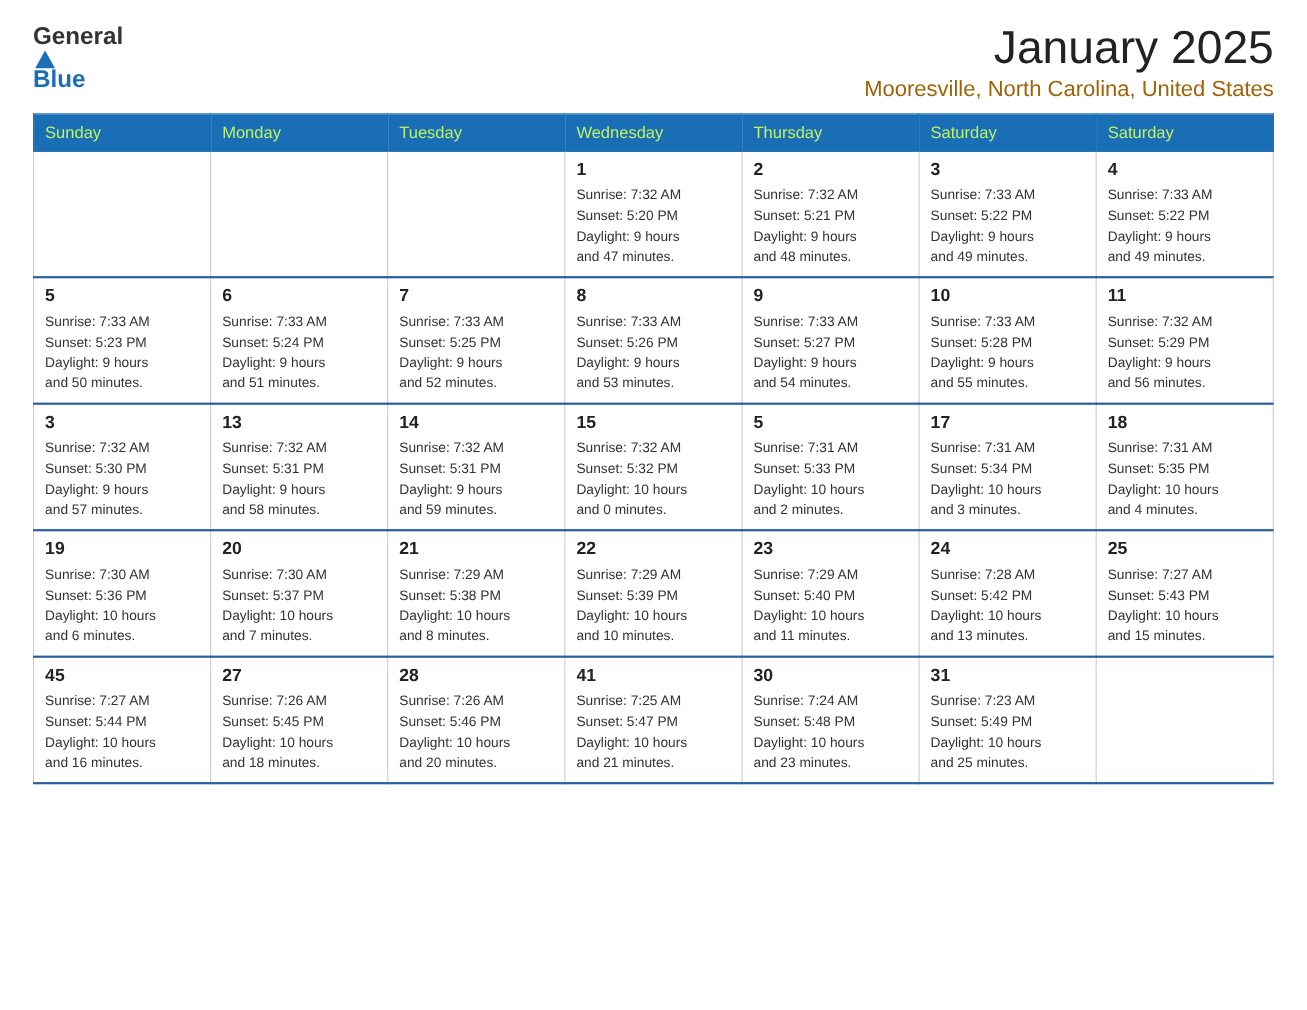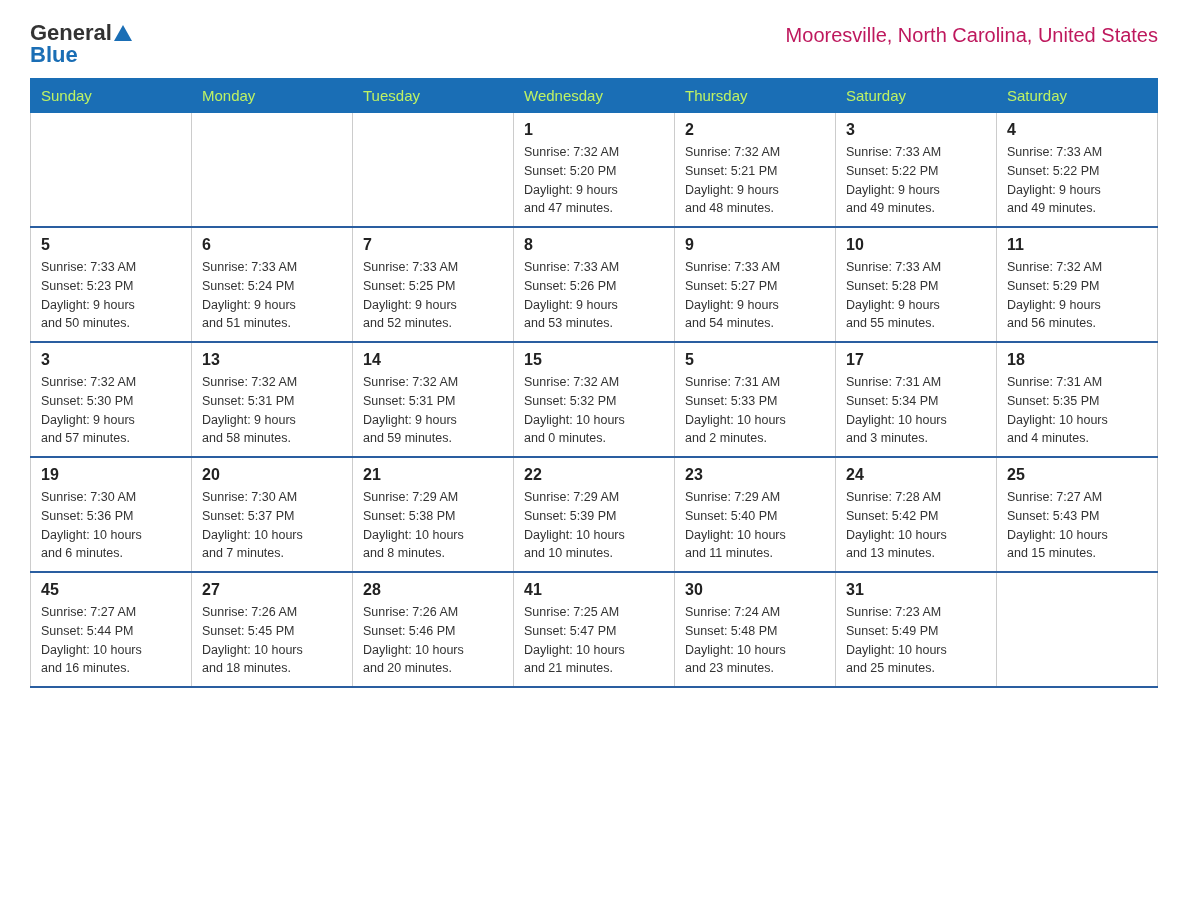--- a/index.html
+++ b/index.html
@@ -35,21 +35,21 @@
       text-align: right;
     }
     .month-title {
       font-size: 42px;
       font-weight: normal;
       color: #222;
       line-height: 1.1;
     }
     .location-title {
       font-size: 20px;
-      color: #be185d;
+      color: #a16207;
       margin-top: 4px;
     }
     .calendar {
       width: 100%;
       border-collapse: collapse;
       margin-top: 8px;
     }
     .calendar thead tr {
       background-color: #1a6eb5;
     }
@@ -87,30 +87,31 @@
     .empty-cell {
       background: #fff;
     }
   </style>
 </head>
 <body>
 
 <div class="header">
   <div class="logo">
     <div style="display:flex; flex-direction:column; align-items:flex-start;">
-      <div style="display:flex; align-items:center;">
+      <div style="display:flex; align-items:flex-start;flex-direction:column;">
         <span class="logo-text-general">General</span>
         <div style="display:flex; flex-direction:column; margin-left:2px;">
           <div style="width:0;height:0;border-left:9px solid transparent;border-right:9px solid transparent;border-bottom:16px solid #1a6eb5;margin-bottom:1px;"></div>
         </div>
       </div>
       <span class="logo-text-blue" style="margin-top:-4px;">Blue</span>
     </div>
   </div>
   <div class="title-section">
+    <div class="month-title">January 2025</div>
     <div class="location-title">Mooresville, North Carolina, United States</div>
   </div>
 </div>
 
 <table class="calendar">
   <thead>
     <tr>
     <th>Sunday</th>
         <th>Monday</th>
         <th>Tuesday</th>

